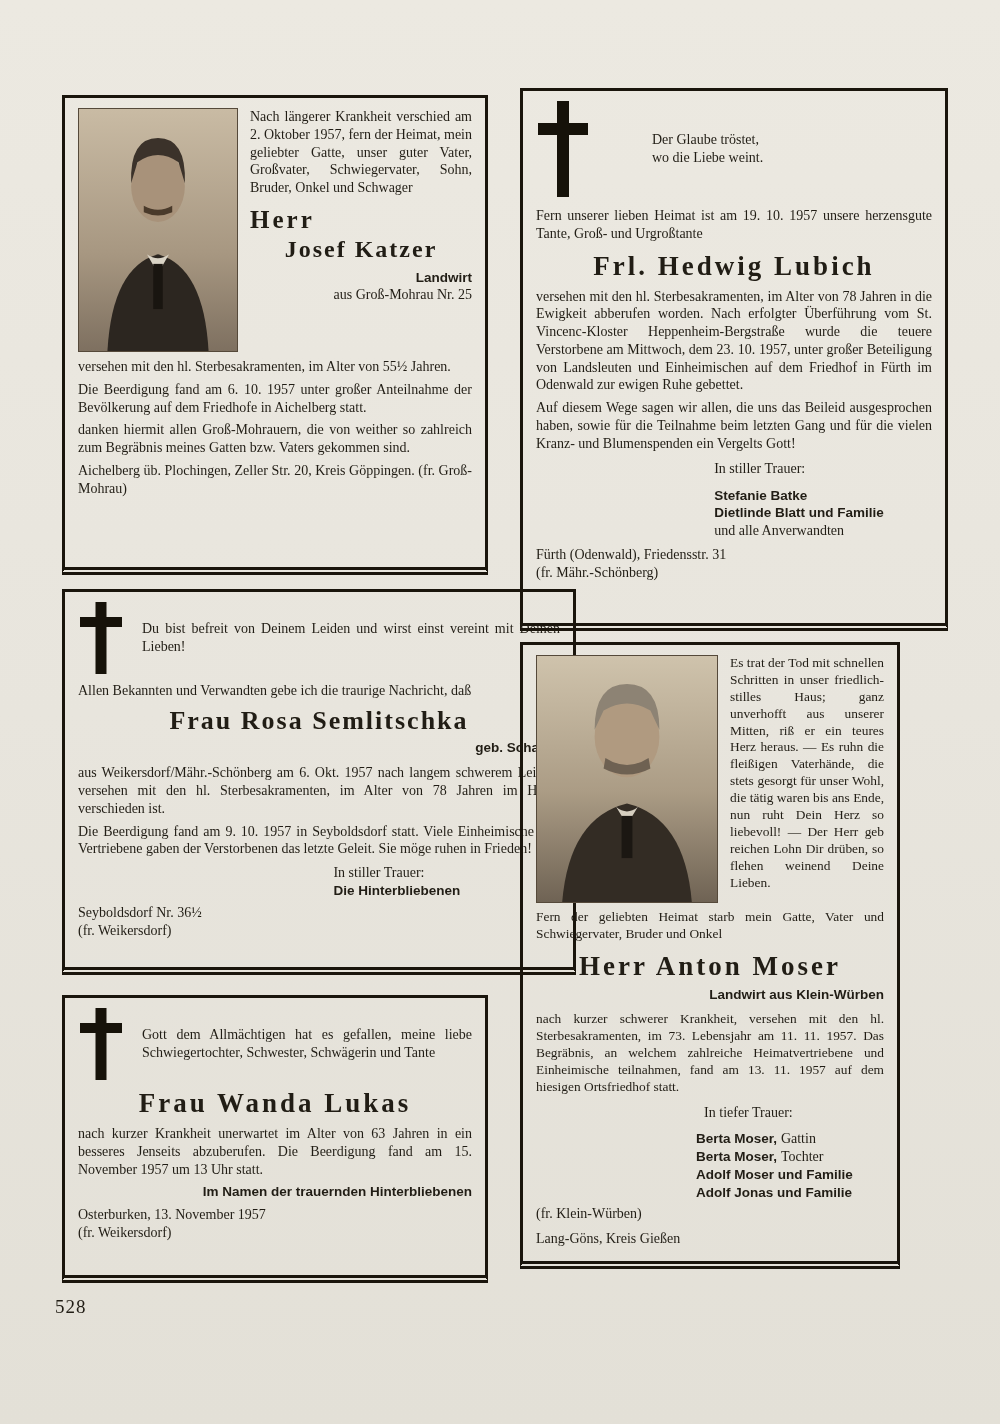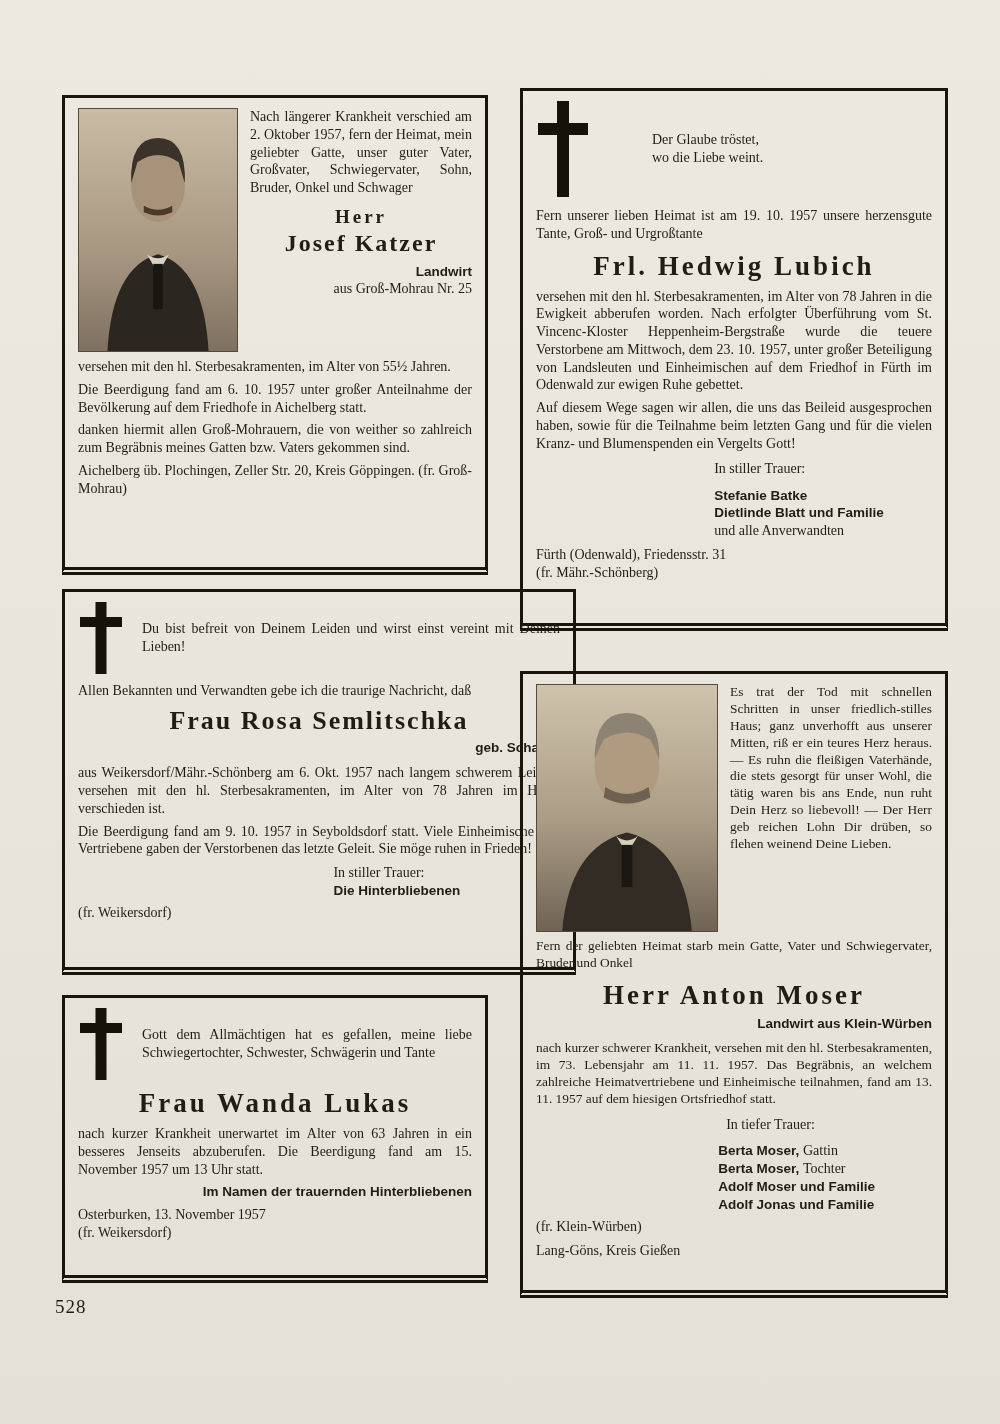--- a/index.html
+++ b/index.html
@@ -12,21 +12,21 @@
   .obit{
     position:absolute;border:3px solid #1a150c;border-bottom:8px double #1a150c;
     padding:10px 13px;overflow:hidden;
   }
   .bodytext{font-size:14px;line-height:1.27;text-align:justify;margin-bottom:5px}
   .tight .bodytext{font-size:13.4px;line-height:1.26}
   .row{display:flex;align-items:flex-start}
   .photo{flex:0 0 auto;border:1px solid #55493a;background:#9c8d79;overflow:hidden}
   .photo svg{display:block;width:100%;height:100%}
   .side{flex:1;min-width:0;margin-left:12px}
-  .honorific{font-weight:700;font-size:19px;letter-spacing:3px;text-align:center;margin:9px 0 2px}
+  .honorific{font-weight:700;font-size:25px;letter-spacing:3px;margin:9px 0 2px}
   .deceased{font-weight:700;text-align:center}
   .name-24{font-size:24px;letter-spacing:2px;margin:2px 0 6px}
   .name-26{font-size:26px;letter-spacing:2px;margin:6px 0 3px}
   .name-27{font-size:27px;letter-spacing:3px;margin:8px 0 4px}
   .sans-b{font-family:"Liberation Sans",sans-serif;font-weight:700;font-size:13.5px;line-height:1.3}
   .center{text-align:right}
   .serif-line{font-size:14px;line-height:1.3}
   .cross{position:relative;display:inline-block;flex:0 0 auto;width:46px;height:72px}
   .cross::before{content:"";position:absolute;left:50%;top:0;transform:translateX(-50%);width:11px;height:100%;background:#161209}
   .cross::after{content:"";position:absolute;top:15px;left:2px;right:2px;height:10px;background:#161209}
@@ -86,20 +86,21 @@
     </div>
     <p class="bodytext">Allen Bekannten und Verwandten gebe ich die traurige Nachricht, daß</p>
     <div class="deceased name-26">Frau Rosa Semlitschka</div>
     <div class="sans-b center mb8">geb. Schartel</div>
     <p class="bodytext">aus Weikersdorf/Mähr.-Schönberg am 6. Okt. 1957 nach langem schwerem Leiden, versehen mit den hl. Sterbesakramenten, im Alter von 78 Jahren im Herrn verschieden ist.</p>
     <p class="bodytext">Die Beerdigung fand am 9. 10. 1957 in Seyboldsdorf statt. Viele Einheimische und Vertriebene gaben der Verstorbenen das letzte Geleit. Sie möge ruhen in Frieden!</p>
     <div class="grief-block" style="margin-left:53%">
       <div class="serif-line">In stiller Trauer:</div>
       <div class="sans-b">Die Hinterbliebenen</div>
     </div>
+    <div class="serif-line">Seyboldsdorf Nr. 36½</div>
     <div class="serif-line">(fr. Weikersdorf)</div>
   </div>
 
   <div class="obit" style="left:62px;top:995px;width:426px;height:288px">
     <div class="cross-row">
       <span class="cross"></span>
       <p class="bodytext epi" style="margin-bottom:0">Gott dem Allmächtigen hat es gefallen, meine liebe Schwiegertochter, Schwester, Schwägerin und Tante</p>
     </div>
     <div class="deceased name-27">Frau Wanda Lukas</div>
     <p class="bodytext mt6">nach kurzer Krankheit unerwartet im Alter von 63 Jahren in ein besseres Jenseits abzuberufen. Die Beerdigung fand am 15. November 1957 um 13 Uhr statt.</p>
@@ -123,21 +124,21 @@
     <div class="grief-block" style="margin-left:45%;margin-top:8px">
       <div class="serif-line mb8">In stiller Trauer:</div>
       <div class="sans-b">Stefanie Batke</div>
       <div class="sans-b">Dietlinde Blatt und Familie</div>
       <div class="serif-line">und alle Anverwandten</div>
     </div>
     <div class="serif-line mt6">Fürth (Odenwald), Friedensstr. 31</div>
     <div class="serif-line">(fr. Mähr.-Schönberg)</div>
   </div>
 
-  <div class="obit tight" style="left:520px;top:671px;width:428px;height:627px">
+  <div class="obit tight" style="left:520px;top:642px;width:380px;height:627px">
     <div class="row">
       <div class="photo" style="width:182px;height:248px">
         <svg viewBox="0 0 100 140" preserveAspectRatio="none" aria-hidden="true">
           <defs>
             <linearGradient id="bgM" x1="0" y1="0" x2="0" y2="1">
               <stop offset="0" stop-color="#cfc3ac"></stop>
                 <stop offset="0.55" stop-color="#ab9c85"></stop>
                 <stop offset="1" stop-color="#6f6354"></stop>
             </linearGradient>
           </defs>

